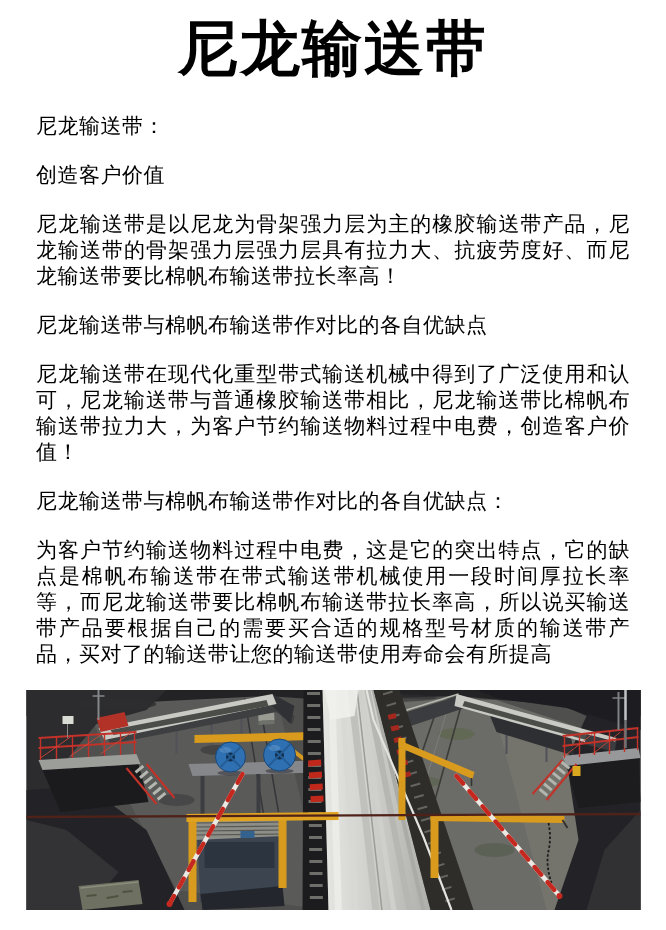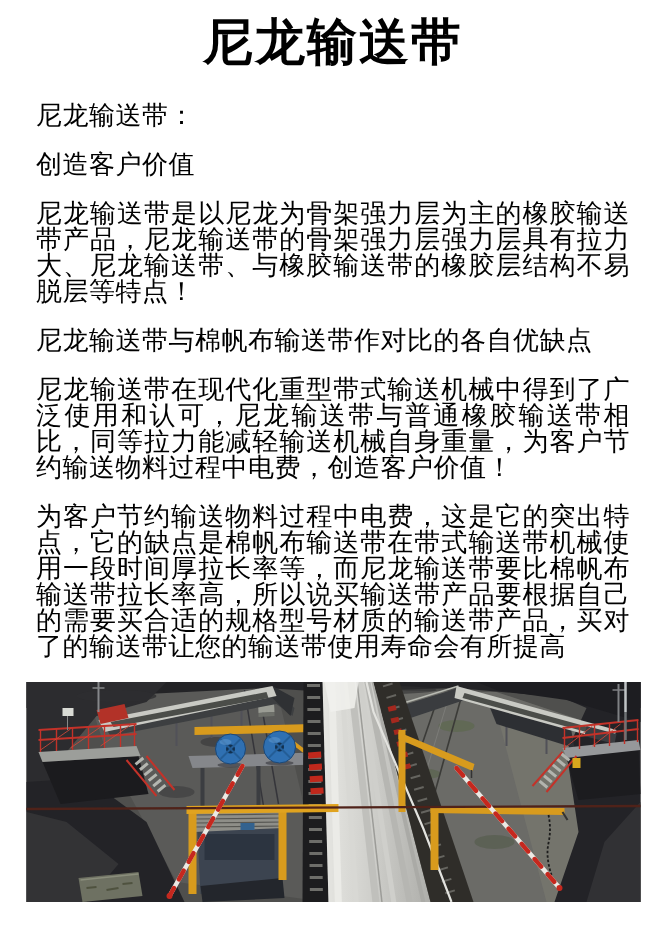--- a/index.html
+++ b/index.html
@@ -3,48 +3,49 @@
 <meta charset="utf-8">
 <style>
   html,body{margin:0;padding:0;}
   body{
     width:666px;height:930px;background:#ffffff;color:#000;
     font-family:"Liberation Sans","DejaVu Sans",sans-serif;
     overflow:hidden;
   }
   h1.page-title{
     margin:14px 0 0 0;
-    font-size:50px;line-height:1.15;font-weight:700;
+    font-size:60px;line-height:1.15;font-weight:700;
     text-align:center;letter-spacing:2px;
   }
   .content{
     margin-top:30px;
     padding:0 36px;
-    font-size:26px;line-height:26px;letter-spacing:0.5px;
+    font-size:21px;line-height:26px;letter-spacing:0.5px;
     text-align:justify;
   }
   .content p{margin:0 0 23px 0;}
   figure.photo{
     margin:6px 0 0 26px;padding:0;
     width:615px;height:220px;
   }
   figure.photo svg{display:block;}
 </style>
 </head>
 <body>
 
 <main>
   <h1 class="page-title">尼龙输送带</h1>
 
   <div class="content">
     <p>尼龙输送带：</p>
     <p>创造客户价值</p>
-    <p>尼龙输送带是以尼龙为骨架强力层为主的橡胶输送带产品，尼龙输送带的骨架强力层强力层具有拉力大、尼龙输送带、与橡胶输送带的橡胶层结构不易脱层等特点！</p>
+    <p>尼龙输送带是以尼龙为骨架强力层为主的橡胶输送带产品，尼龙输送带的骨架强力层强力层具有拉力大、抗疲劳度好、而尼龙输送带要比棉帆布输送带拉长率高！</p>
     <p>尼龙输送带与棉帆布输送带作对比的各自优缺点</p>
-    <p>尼龙输送带在现代化重型带式输送机械中得到了广泛使用和认可，尼龙输送带与普通橡胶输送带相比，同等拉力能减轻输送机械自身重量，为客户节约输送物料过程中电费，创造客户价值！</p>
+    <p>尼龙输送带在现代化重型带式输送机械中得到了广泛使用和认可，尼龙输送带与普通橡胶输送带相比，尼龙输送带比棉帆布输送带拉力大，为客户节约输送物料过程中电费，创造客户价值！</p>
+    <p>尼龙输送带与棉帆布输送带作对比的各自优缺点：</p>
     <p>为客户节约输送物料过程中电费，这是它的突出特点，它的缺点是棉帆布输送带在带式输送带机械使用一段时间厚拉长率等，而尼龙输送带要比棉帆布输送带拉长率高，所以说买输送带产品要根据自己的需要买合适的规格型号材质的输送带产品，买对了的输送带让您的输送带使用寿命会有所提高</p>
   </div>
 
   <figure class="photo" role="img" aria-label="煤场带式输送机现场照片：中央为长距离输送带，两侧有红色检修平台与楼梯、蓝色卷筒、黄色门架和红白警示杆">
     <svg viewBox="0 0 614 220" width="615" height="220" xmlns="http://www.w3.org/2000/svg">
       <defs>
         <linearGradient id="beltG" x1="0" y1="0" x2="1" y2="0">
           <stop offset="0" stop-color="#e6e6e2"></stop>
           <stop offset="0.45" stop-color="#cfcfcb"></stop>
           <stop offset="1" stop-color="#aeaeaa"></stop>

